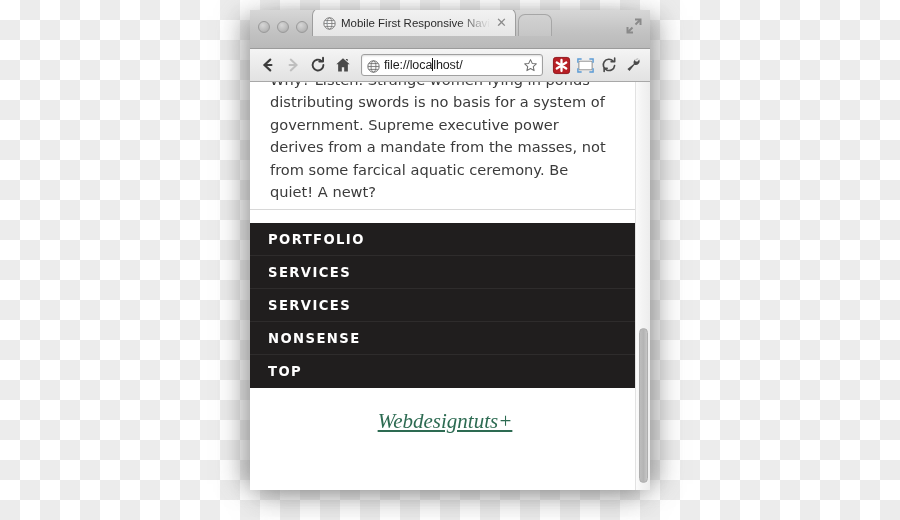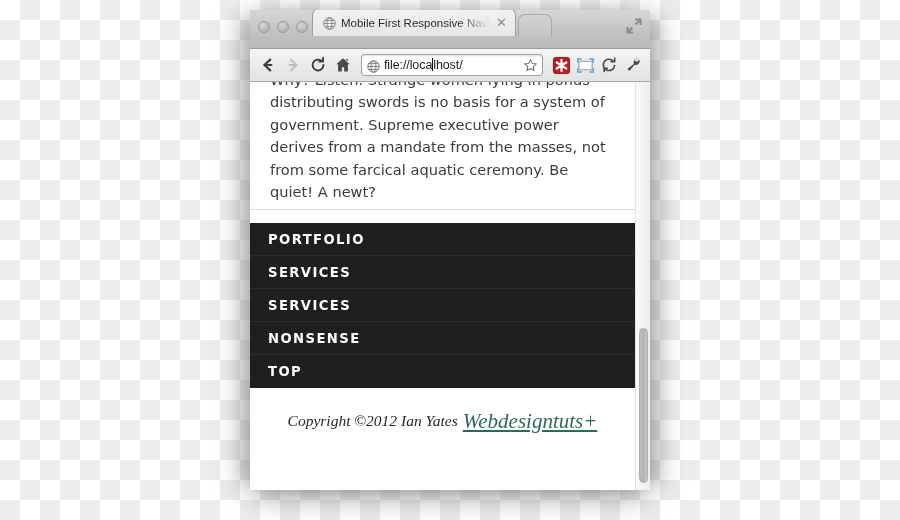--- a/index.html
+++ b/index.html
@@ -415,21 +415,20 @@
         </div>
         <div class="nav-item">
           <span>NONSENSE</span>
         </div>
         <div class="nav-item">
           <span>TOP</span>
         </div>
       </nav>
 
       <footer id="site-footer">
-        <span id="copyright">Copyright ©2012 Ian Yates</span>
         <a id="copyright-link" href="#">Webdesigntuts+</a>
       </footer>
 
     </div>
 
     <div id="scrollbar">
       <div id="scroll-thumb"></div>
     </div>
 
   </div>

